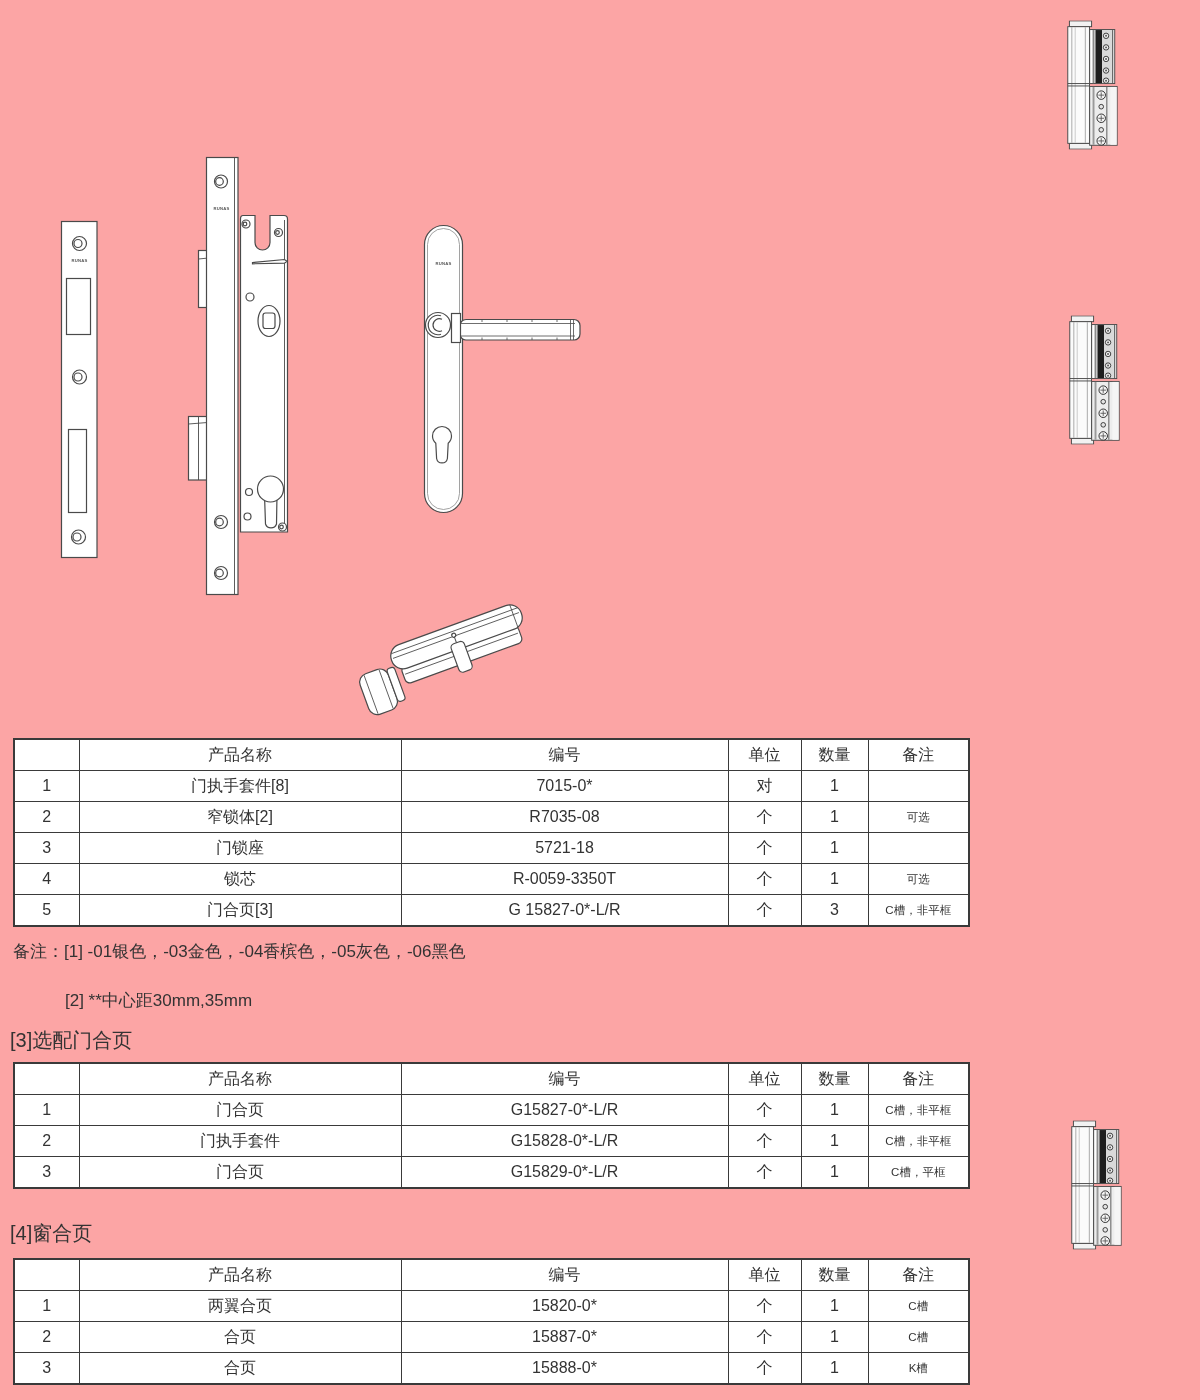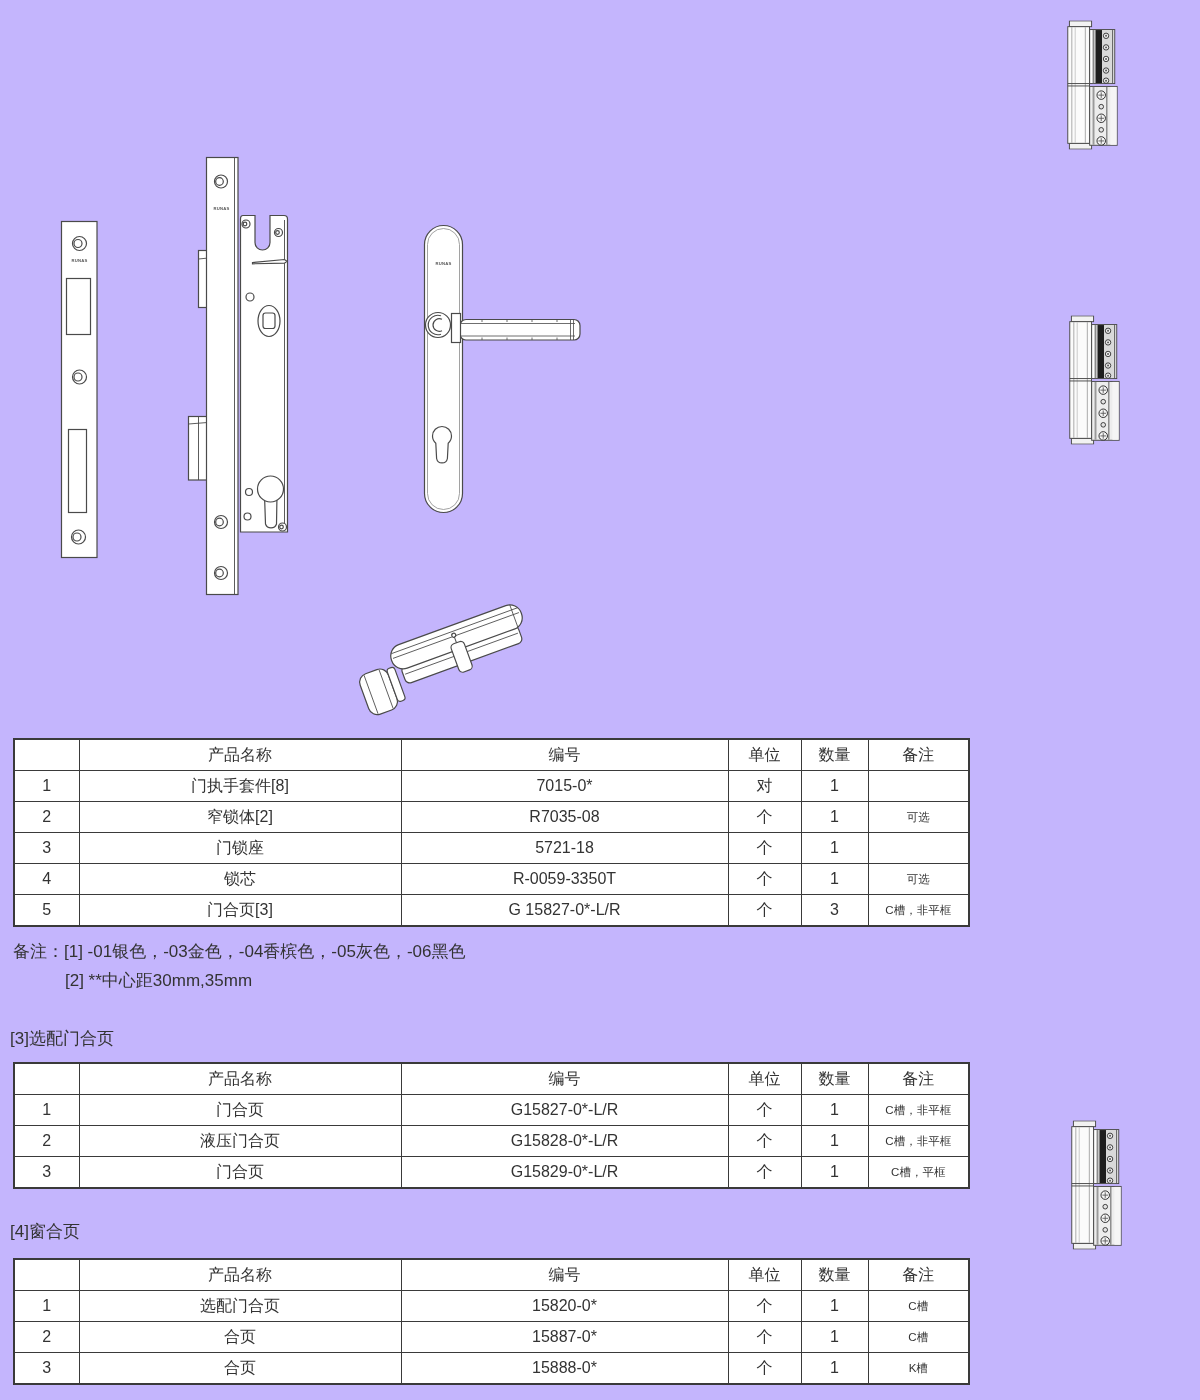--- a/index.html
+++ b/index.html
@@ -1,36 +1,36 @@
 <!DOCTYPE html>
 <html><head>
 <meta charset="utf-8">
 <style>
   html,body{margin:0;padding:0;background:#fff;}
-  .page{position:relative;width:1200px;height:1400px;background:#c4b5fd;overflow:hidden;
+  .page{position:relative;width:1200px;height:1400px;background:#fca5a5;overflow:hidden;
         font-family:"Liberation Sans","DejaVu Sans",sans-serif;color:#333;}
   .abs{position:absolute;}
   svg{display:block;}
   svg text{font-family:"Liberation Sans","DejaVu Sans",sans-serif;}
 
   
   .spec-table{border-collapse:collapse;table-layout:fixed;width:955px;background:#fff;
               border:2px solid #3a3a3a;}
   .spec-table th,.spec-table td{border:1.4px solid #3a3a3a;height:30px;padding:0 2px;
               text-align:center;vertical-align:middle;font-weight:normal;font-size:16px;color:#333;
               overflow:hidden;white-space:nowrap;}
   .spec-table td.note,.spec-table th.note-h{font-size:11.5px;margin-left:40px;}
   .spec-table th.note-h{font-size:16px;}
   .col-idx{width:65px;} .col-name{width:322px;} .col-code{width:327px;}
   .col-unit{width:73px;} .col-qty{width:67px;} .col-note{width:101px;}
 
   .notes{font-size:17px;line-height:29px;color:#333;}
   .note-row{white-space:nowrap;}
-  .note-indent{padding-left:52px;}
-  .section-title{font-size:17px;color:#333;}
+  .note-indent{padding-left:52px;margin-top:20px;}
+  .section-title{font-size:20px;color:#333;}
 
   .brand-mark{fill:#555;font-size:4.2px;font-weight:bold;letter-spacing:.25px;}
 </style>
 </head>
 <body>
 
 <div class="page">
 
   <svg width="0" height="0" style="position:absolute" aria-hidden="true">
     <defs>
@@ -306,21 +306,21 @@
       <tr>
         <td>1</td>
         <td>门合页</td>
         <td>G15827-0*-L/R</td>
         <td>个</td>
         <td>1</td>
         <td class="note">C槽，非平框</td>
       </tr>
       <tr>
         <td>2</td>
-        <td>液压门合页</td>
+        <td>门执手套件</td>
         <td>G15828-0*-L/R</td>
         <td>个</td>
         <td>1</td>
         <td class="note">C槽，非平框</td>
       </tr>
       <tr>
         <td>3</td>
         <td>门合页</td>
         <td>G15829-0*-L/R</td>
         <td>个</td>
@@ -347,21 +347,21 @@
           <tr>
         <th></th>
         <th>产品名称</th>
         <th>编号</th>
         <th>单位</th>
         <th>数量</th>
         <th class="note-h">备注</th>
       </tr>
       <tr>
         <td>1</td>
-        <td>选配门合页</td>
+        <td>两翼合页</td>
         <td>15820-0*</td>
         <td>个</td>
         <td>1</td>
         <td class="note">C槽</td>
       </tr>
       <tr>
         <td>2</td>
         <td>合页</td>
         <td>15887-0*</td>
         <td>个</td>

